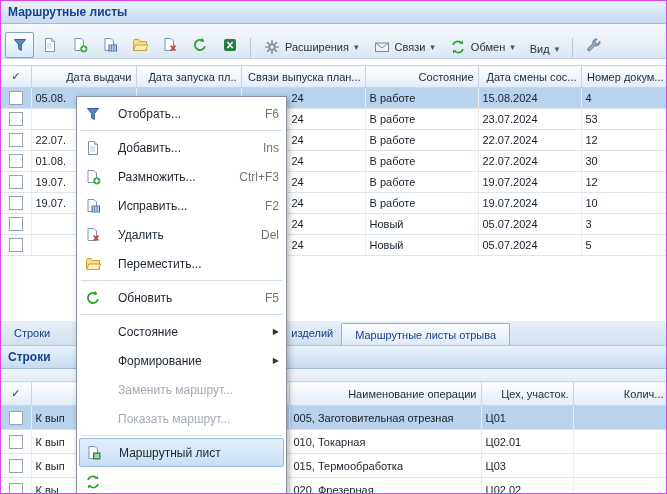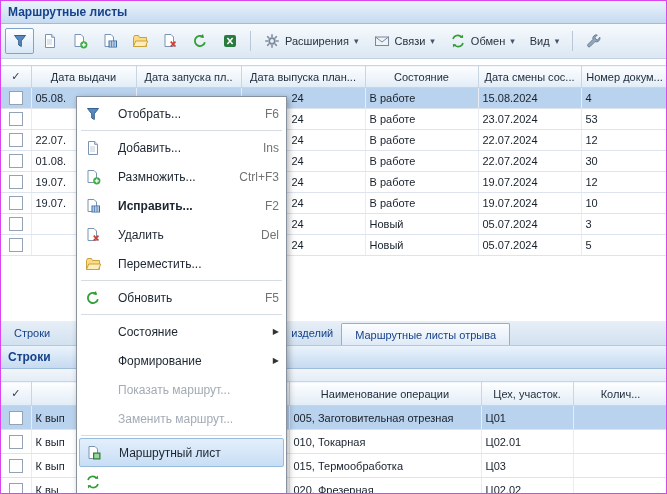--- a/index.html
+++ b/index.html
@@ -6,34 +6,34 @@
   body{font-family:"Liberation Sans",sans-serif;}
   .window{width:667px;height:494px;border:1px solid #d946ef;position:relative;overflow:hidden;
           background:#fff;display:flex;flex-direction:column;box-sizing:border-box;}
 
   
   .bluebar{flex:0 0 22px;background:linear-gradient(#eaf3fc,#c6daf0);border-bottom:1px solid #9fbcd9;
            display:flex;align-items:center;padding:0 7px;color:#15428b;font-weight:700;font-size:12px;}
 
   
   .toolbar{flex:0 0 34px;background:linear-gradient(#f6fafd,#dce7f3);border-bottom:1px solid #c2d2e2;
-           display:flex;align-items:center;padding:0 4px;gap:1px;}
+           display:flex;align-items:flex-end;padding:0 4px;gap:1px;}
   .tbtn{width:27px;height:24px;display:flex;align-items:center;justify-content:center;
         border:1px solid transparent;border-radius:2px;}
   .tbtn.framed{border:1px solid #7fa4c8;background:linear-gradient(#ffffff,#d8e8f8);}
   .ic{width:16px;height:16px;display:block;}
   .tsep{width:1px;height:20px;background:#b9c8d8;margin:0 5px;flex:0 0 1px;}
   .tmenu{display:flex;align-items:center;gap:5px;padding:3px 7px;color:#26323f;font-size:11px;border-radius:2px;}
   .caret{font-size:9px;color:#44566b;}
 
   
   .gridtop{flex:0 0 256px;padding-top:6px;overflow:hidden;background:#fff;}
   table{border-collapse:collapse;table-layout:fixed;width:667px;font-size:11px;}
   th{background:linear-gradient(#fdfeff,#e2ecf6);border:1px solid #c8d5e4;border-left:none;
-     font-weight:400;text-align:center;padding:4px 4px;color:#1c2a3a;height:22px;box-sizing:border-box;
+     font-weight:400;text-align:right;padding:4px 4px;color:#1c2a3a;height:22px;box-sizing:border-box;
      overflow:hidden;white-space:nowrap;}
   td{border-right:1px solid #e9edf3;border-bottom:1px solid #dde4ee;padding:0 4px;height:21px;
      box-sizing:border-box;white-space:nowrap;overflow:hidden;color:#17202b;}
   tr.sel td{background:#b9d2ed;}
   td.frag{padding-left:50px;margin-top:40px;}
   .cb{width:12px;height:12px;border:1px solid #93a3b5;background:#fff;display:block;margin:0 auto;}
   th.cbh{text-align:center;padding:2px;color:#2b3a4c;}
 
   
   .tabbar{flex:0 0 24px;background:linear-gradient(#e7eff8,#d2e1f0);border-bottom:1px solid #b3c8dd;
@@ -49,21 +49,21 @@
   .gridbottom td{height:24px;}
 
   
   .ctxmenu{position:absolute;left:75px;top:95px;width:211px;height:430px;background:#fff;
            border:1px solid #88929e;box-shadow:2px 2px 6px rgba(0,0,0,.3);padding:2px;
            box-sizing:border-box;z-index:10;font-size:12px;}
   .mi{height:29px;display:flex;align-items:center;gap:16px;padding:0 5px;color:#1c2630;box-sizing:border-box;}
   .mic{width:18px;height:18px;flex:0 0 18px;display:flex;align-items:center;justify-content:center;}
   .ml{flex:1;white-space:nowrap;overflow:hidden;}
   .ms{color:#737373;margin-left:8px;}
-  .mi.bold .ml{font-weight:700;}
+  .mi.bold .ml{font-weight:400;}
   .mi.dis{color:#a3abb5;}
   .mi.hl{background:linear-gradient(#e3effb,#c8def5);border:1px solid #98bcde;border-radius:2px;}
   .msep{border-top:1px solid #d6dce4;margin:2px 2px;height:0;}
   .arr{font-size:8px;color:#333;flex:0 0 auto;}
 </style>
 </head>
 <body>
 
 <svg style="position:absolute;width:0;height:0" aria-hidden="true">
   <symbol id="i-funnel" viewBox="0 0 16 16">
@@ -214,21 +214,21 @@
           <col style="width:124px">
           <col style="width:113px">
           <col style="width:103px">
           <col style="width:87px">
         </colgroup>
       <thead>
         <tr>
           <th class="cbh">✓</th>
           <th>Дата выдачи</th>
           <th>Дата запуска пл..</th>
-          <th>Дата выпуска план...</th>
+          <th>Связи выпуска план...</th>
           <th>Состояние</th>
           <th>Дата смены сос...</th>
           <th>Номер докум...</th>
         </tr>
       </thead>
       <tbody>
         <tr class="sel">
           <td>
               <span class="cb"></span>
             </td>
@@ -469,25 +469,25 @@
       <span class="ml">Состояние</span>
       <span class="arr">▶</span>
     </div>
     <div class="mi">
       <span class="mic"></span>
       <span class="ml">Формирование</span>
       <span class="arr">▶</span>
     </div>
     <div class="mi dis">
       <span class="mic"></span>
-      <span class="ml">Показать маршрут...</span>
+      <span class="ml">Заменить маршрут...</span>
     </div>
     <div class="mi dis">
       <span class="mic"></span>
-      <span class="ml">Заменить маршрут...</span>
+      <span class="ml">Показать маршрут...</span>
     </div>
     <div class="msep"></div>
     <div class="mi hl">
       <span class="mic">
           <svg class="ic" width="16" height="16">
             <use href="#i-route"></use>
           </svg>
         </span>
       <span class="ml">Маршрутный лист</span>
     </div>

